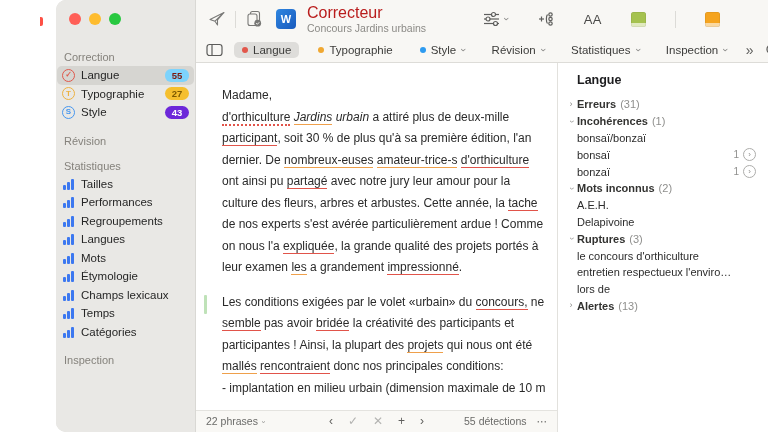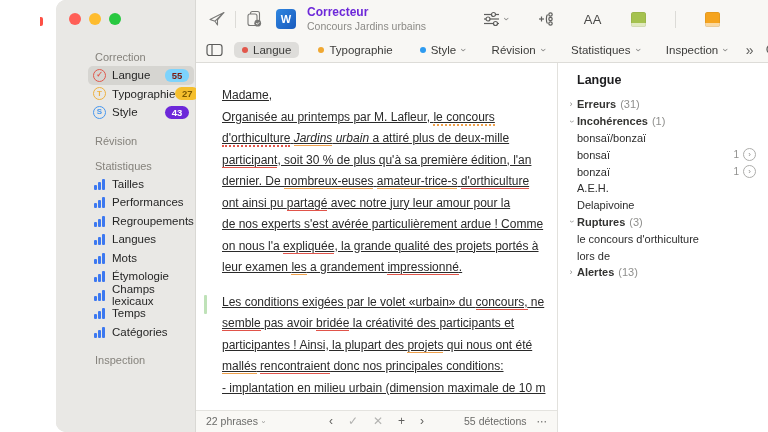--- a/index.html
+++ b/index.html
@@ -3,54 +3,54 @@
 <meta charset="utf-8">
 <style>
   html,body{margin:0;padding:0;}
   body{width:768px;height:432px;background:#ffffff;font-family:"Liberation Sans",sans-serif;overflow:hidden;position:relative;-webkit-font-smoothing:antialiased;}
   .artifact{position:absolute;left:40px;top:17px;width:3px;height:9px;background:#fd5045;border-radius:0 2px 2px 0;}
   .window{position:absolute;left:56px;top:0;width:712px;height:432px;display:flex;background:#fff;border-radius:10px 0 0 10px;overflow:hidden;box-shadow:0 0 0 1px #dddcd9 inset;}
   
   .sidebar{width:139px;min-width:139px;background:#e9e8e5;border-right:1px solid #d9d8d4;display:flex;flex-direction:column;}
   .traffic{display:flex;gap:8px;padding:13px 0 0 13px;height:25px;}
   .light{width:12px;height:12px;border-radius:50%;}
-  #side-nav{padding:0 1px;font-size:11.5px;margin-left:31px;}
+  #side-nav{padding:0 1px;font-size:11.5px;}
   .side-header{color:#85827c;font-size:11px;margin:13px 7px 3px;}
   .side-item{display:flex;align-items:center;height:18.5px;padding:0 5px;border-radius:5px;color:#262626;cursor:default;}
   .side-item.selected{background:#d6d5d1;}
   .cic{width:13px;height:13px;min-width:13px;border-radius:50%;border:1.2px solid;display:inline-flex;align-items:center;justify-content:center;font-size:8px;font-weight:700;margin-right:6px;box-sizing:border-box;line-height:1;}
   .bars{display:inline-flex;align-items:flex-end;gap:1.5px;width:13px;min-width:13px;height:12px;margin-right:6px;justify-content:center;}
   .bars i{width:2.6px;background:#3c78f0;border-radius:1px;display:block;}
   .badge{margin-left:auto;min-width:14px;height:13px;border-radius:7px;font-size:9.5px;font-weight:700;display:inline-flex;align-items:center;justify-content:center;padding:0 5px;line-height:1;}
   
   .main{flex:1;display:flex;flex-direction:column;min-width:0;}
   .toolbar{height:38px;background:#f8f7f4;display:flex;align-items:center;padding:0 0 0 12px;gap:9px;}
   .vdiv{width:1px;height:17px;background:#dcdbd7;}
   .ticon{display:inline-flex;align-items:center;justify-content:center;color:#6d6d6b;}
   .docicon{width:20px;height:20px;border-radius:4px;background:linear-gradient(135deg,#2f86e0,#185abd);color:#fff;font-weight:700;font-size:11px;display:flex;align-items:center;justify-content:center;margin-left:4px;}
   .titles{display:flex;flex-direction:column;justify-content:center;line-height:1.15;margin-left:2px;}
-  .t1{font-size:12px;font-weight:700;color:#6d28d9;}
+  .t1{font-size:16px;font-weight:400;color:#b91c1c;}
   .t2{font-size:10.5px;color:#8b8a86;}
   .tright{margin-left:auto;display:flex;align-items:center;gap:29px;padding-right:48px;}
   .aa{font-size:13px;color:#4a4a48;letter-spacing:.5px;}
   .book{width:15px;height:15px;border-radius:2.5px;box-shadow:0 0 0 .5px rgba(0,0,0,.12) inset;}
   .chev,.tchev,.sbchev{display:inline-block;color:#8a8a88;font-size:10px;line-height:1;}
   .rot{transform:rotate(90deg);}
   
   .tabbar{height:24px;background:#f8f7f4;border-bottom:1px solid #dddcd8;display:flex;align-items:center;padding:0 26px 0 10px;gap:11px;font-size:11.5px;color:#3c3c3a;}
   .tab{display:inline-flex;align-items:center;gap:5px;padding:2px 8px;border-radius:5px;white-space:nowrap;}
   .tab.sel{background:#deddda;}
   .dot{width:6px;height:6px;border-radius:50%;display:inline-block;}
   .tb-right{margin-left:auto;display:inline-flex;align-items:center;gap:12px;color:#5c5c5a;}
   .dblchev{font-size:14px;line-height:1;color:#5c5c5a;}
   
   .content{flex:1;display:flex;min-height:0;position:relative;background:#fff;}
   .editor{width:361px;min-width:361px;position:relative;padding:22px 0 0 26px;font-size:12px;line-height:21.5px;color:#2a2a2a;overflow:hidden;box-sizing:border-box;}
   .line{white-space:nowrap;height:21.5px;}
-  .para{position:relative;text-decoration:underline;}
+  .para{position:relative;}
   .para + .para{margin-top:13px;}
   .pmarker{position:absolute;left:-18px;top:3px;width:3px;height:19px;background:#bfe2b8;border-radius:1px;}
   .it{font-style:italic;}
   .u-red{border-bottom:1.6px solid #e1544a;}
   .u-orange{border-bottom:1.6px solid #efa04b;}
   .u-red-dot{border-bottom:2px dotted #e1544a;}
   .u-orange-dot{border-bottom:2px dotted #efa04b;}
   .statusbar{position:absolute;left:0;bottom:0;width:361px;height:22px;background:#f9f8f5;border-top:1px solid #e4e3df;display:flex;align-items:center;padding:0 10px;font-size:10.5px;color:#6b6b69;box-sizing:border-box;}
   .sb-left{display:inline-flex;align-items:center;gap:4px;justify-content:center;}
   .sbchev{font-size:8px;color:#8a8a88;}
@@ -278,25 +278,25 @@
         </span>
 
       </span>
     </div>
 
     <div class="content">
       <div class="editor">
         <div id="doc">
             <div class="para">
               <div class="line"><span>Madame,</span></div>
-              <div class="line"><span>Organisée au printemps par M. Lafleur, </span><span class="u-orange-dot">le concours</span></div>
               <div class="line"><span class="u-red-dot">d'orthiculture</span><span> </span><span class="u-orange it">Jardins</span><span class="it"> urbain</span><span> a attiré plus de deux-mille</span></div>
               <div class="line"><span class="u-red">participant</span><span>, soit 30 % de plus qu'à sa première édition, l'an</span></div>
               <div class="line"><span>dernier. De </span><span class="u-orange">nombreux-euses</span><span> </span><span class="u-orange">amateur-trice-s</span><span> </span><span class="u-red">d'orthiculture</span></div>
               <div class="line"><span>ont ainsi pu </span><span class="u-red">partagé</span><span> avec notre jury leur amour pour la</span></div>
+              <div class="line"><span>culture des fleurs, arbres et arbustes. Cette année, la </span><span class="u-red">tache</span></div>
               <div class="line"><span>de nos experts s'est avérée particulièrement ardue ! Comme</span></div>
               <div class="line"><span>on nous l'a </span><span class="u-red">expliquée</span><span>, la grande qualité des projets portés à</span></div>
               <div class="line"><span>leur examen </span><span class="u-orange">les</span><span> a grandement </span><span class="u-red">impressionné</span><span>.</span></div>
             </div>
             <div class="para">
               <span class="pmarker" style="background: rgb(191, 226, 184);"></span>
               <div class="line"><span>Les conditions exigées par le volet «urbain» du </span><span class="u-red">concours,</span><span> ne</span></div>
               <div class="line"><span class="u-red">semble</span><span> pas avoir </span><span class="u-red">bridée</span><span> la créativité des participants et</span></div>
               <div class="line"><span>participantes ! Ainsi, la plupart des </span><span class="u-orange">projets</span><span> qui nous ont été</span></div>
               <div class="line"><span class="u-orange">mallés</span><span> </span><span class="u-red">rencontraient</span><span> donc nos principales conditions:</span></div>
@@ -345,39 +345,48 @@
               <span class="badge1">1</span>
               <span class="circ">›</span>
             </div>
             <div class="trow item">
               <span class="chev"></span>
               <span class="ilbl">bonzaï</span>
               <span class="spacer"></span>
               <span class="badge1">1</span>
               <span class="circ">›</span>
             </div>
+            <div class="trow group">
+              <span class="chev rot">›</span>
+              <span class="lbl">Mots inconnus</span>
+              <span class="cnt">(2)</span>
+            </div>
             <div class="trow item">
               <span class="chev"></span>
               <span class="ilbl">A.E.H.</span>
             </div>
             <div class="trow item">
               <span class="chev"></span>
               <span class="ilbl">Delapivoine</span>
             </div>
             <div class="trow group">
               <span class="chev rot">›</span>
               <span class="lbl">Ruptures</span>
               <span class="cnt">(3)</span>
             </div>
             <div class="trow item">
               <span class="chev"></span>
               <span class="ilbl">le concours d'orthiculture</span>
             </div>
             <div class="trow item">
               <span class="chev"></span>
+              <span class="ilbl">entretien respectueux l'enviro…</span>
+            </div>
+            <div class="trow item">
+              <span class="chev"></span>
               <span class="ilbl">lors de</span>
             </div>
             <div class="trow group">
               <span class="chev">›</span>
               <span class="lbl">Alertes</span>
               <span class="cnt">(13)</span>
             </div>
           </div>
       </aside>
     </div>

